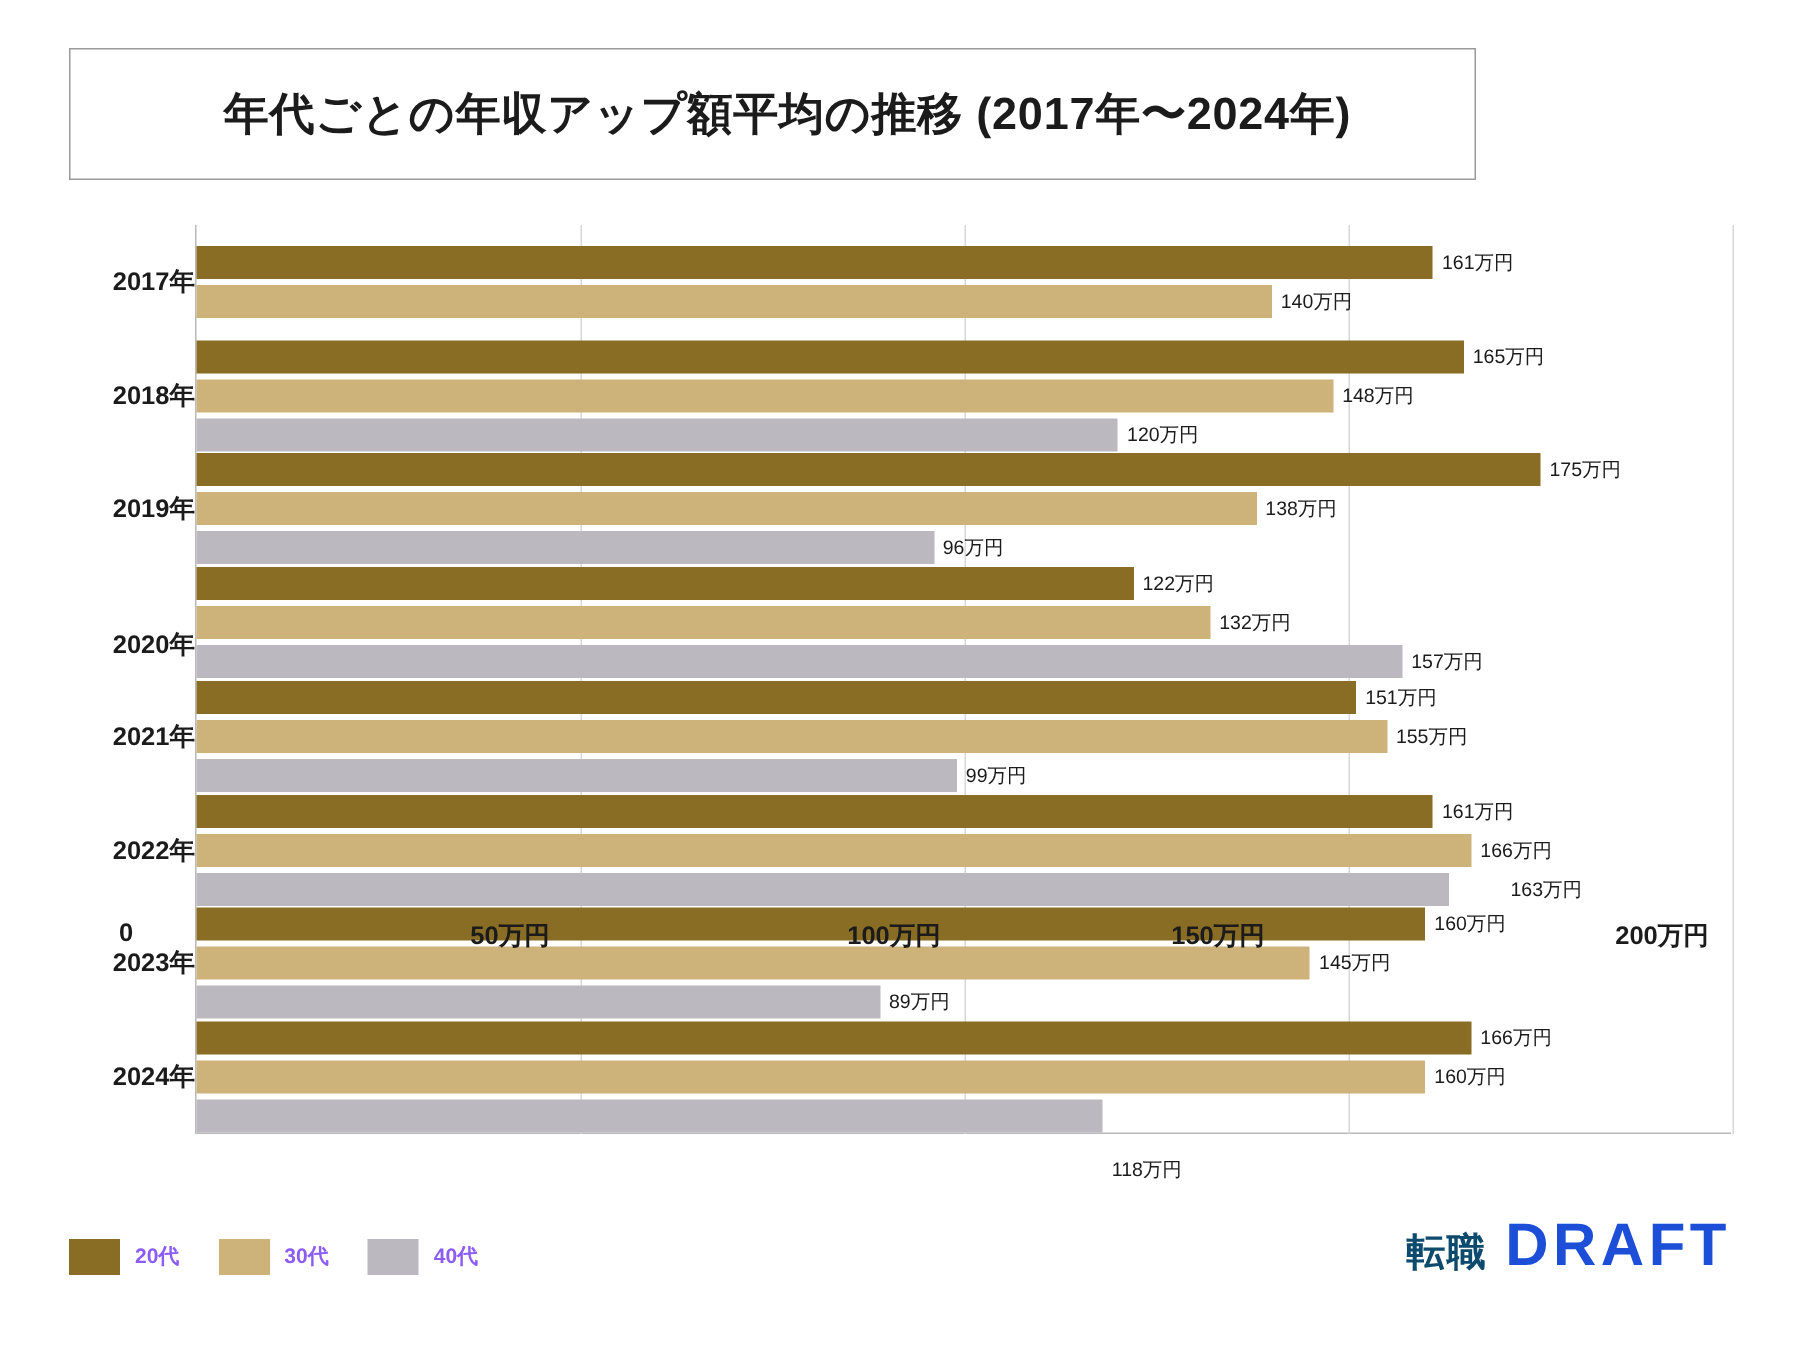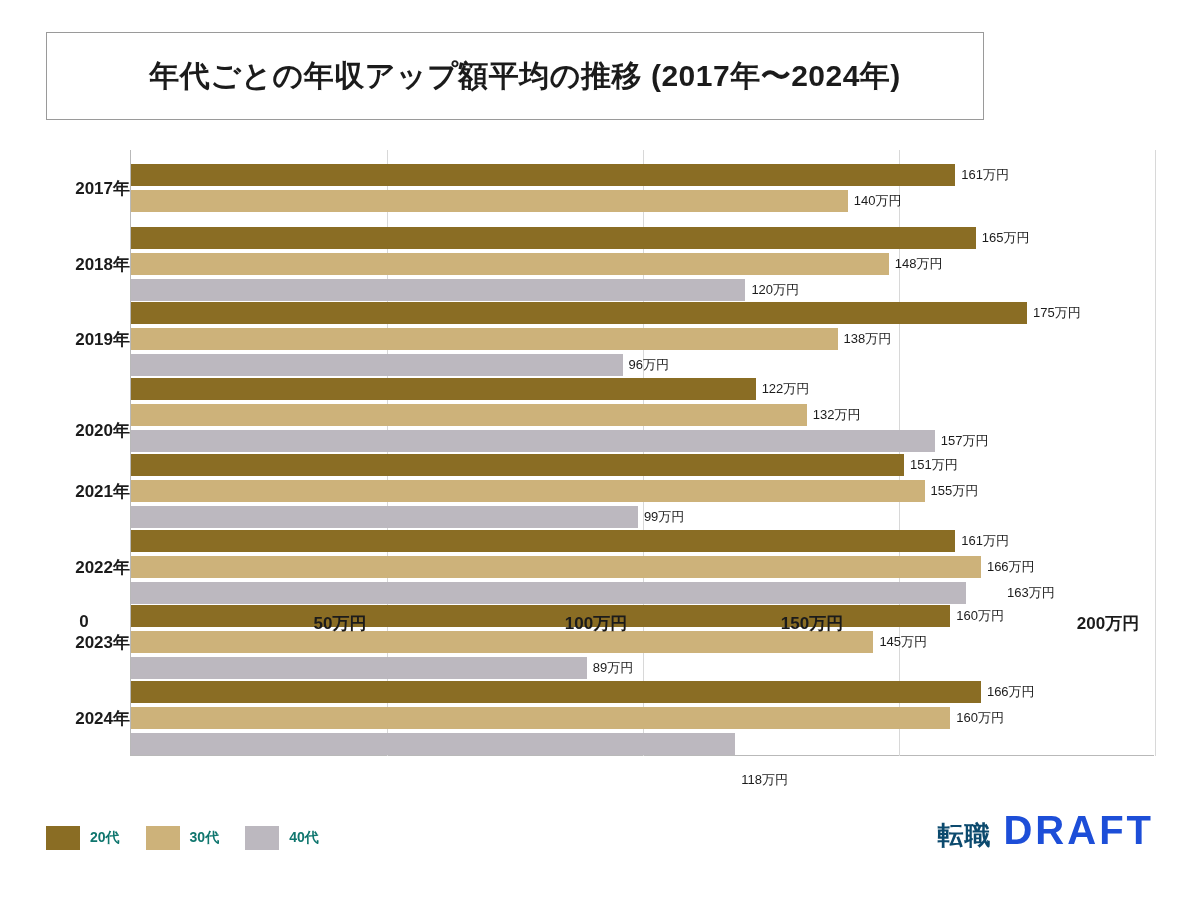--- a/index.html
+++ b/index.html
@@ -122,21 +122,21 @@
     align-items: center;
     gap: 10px;
   }
   .legend-swatch {
     width: 34px; height: 24px;
     display: block;
   }
   .legend-text {
     font-size: 14px;
     font-weight: bold;
-    color: #0f766e;
+    color: #8b5cf6;
     text-align: center;
   }
 
   
   .brand {
     position: absolute;
     right: 46px; top: 808px;
     display: flex;
     align-items: baseline;
     gap: 12px;

